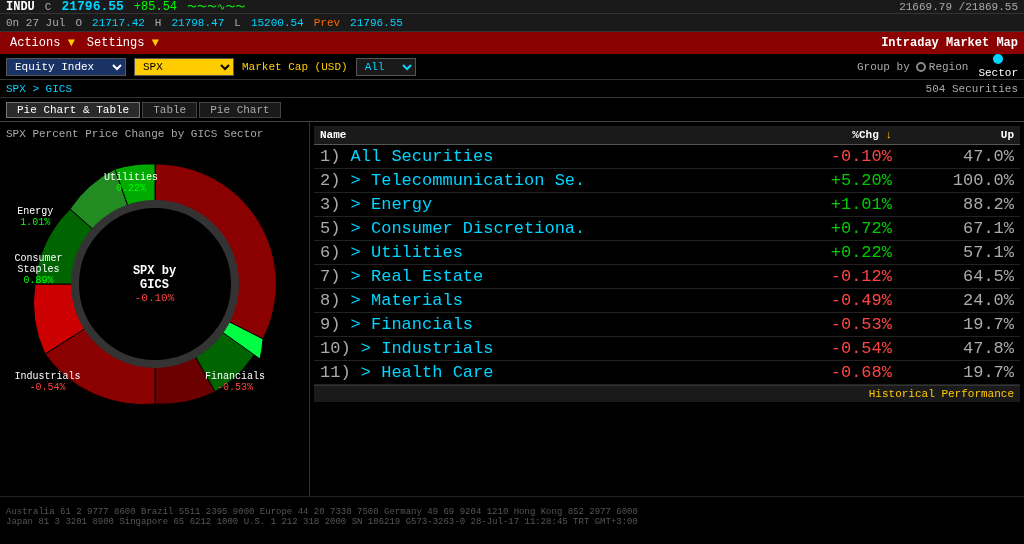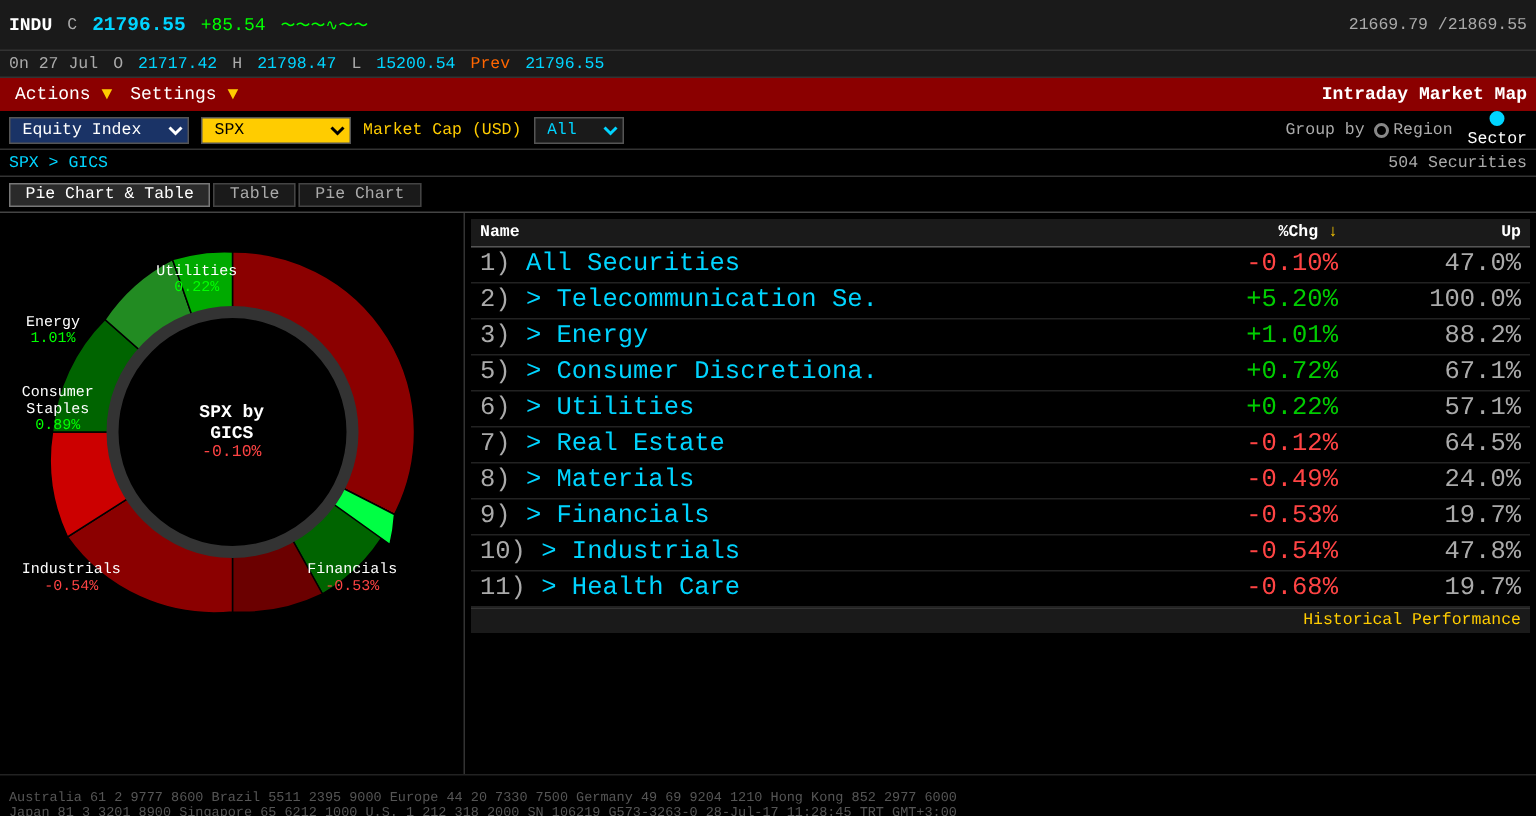--- a/index.html
+++ b/index.html
@@ -14,21 +14,21 @@
     }
 
     
     .ticker-bar {
       background: #1a1a1a;
       padding: 2px 6px;
       display: flex;
       align-items: center;
       gap: 10px;
       border-bottom: 1px solid #333;
-      height: 34px;
+      height: 14px;
     }
     .ticker-symbol { color: #fff; font-weight: bold; font-size: 12px; }
     .ticker-label { color: #aaa; font-size: 11px; }
     .ticker-value { color: #00d4ff; font-weight: bold; font-size: 13px; }
     .ticker-change-pos { color: #00ff00; font-size: 12px; }
     .ticker-sparkline { color: #00ff00; font-size: 10px; flex: 1; }
     .ticker-range { color: #aaa; font-size: 11px; }
 
     
     .ticker-bar2 {
@@ -347,20 +347,21 @@
     <span>Table</span>
   </div>
   <div class="tab inactive">
     <span>Pie Chart</span>
   </div>
 </div>
 
 <div class="main-content">
 
   <div class="chart-section">
+    <div class="chart-title">SPX Percent Price Change by GICS Sector</div>
     <div class="pie-container">
       
       <svg viewBox="0 0 280 280" width="280" height="280">
 
         <path d="M140,140 L140,20 A120,120 0 0,1 248,195 Z" fill="#8b0000" stroke="#000" stroke-width="1"></path>
 
         <path d="M140,140 L248,195 A120,120 0 0,1 200,248 Z" fill="#006400" stroke="#000" stroke-width="1"></path>
 
         <path d="M140,140 L200,248 A120,120 0 0,1 140,260 Z" fill="#6b0000" stroke="#000" stroke-width="1"></path>
 

